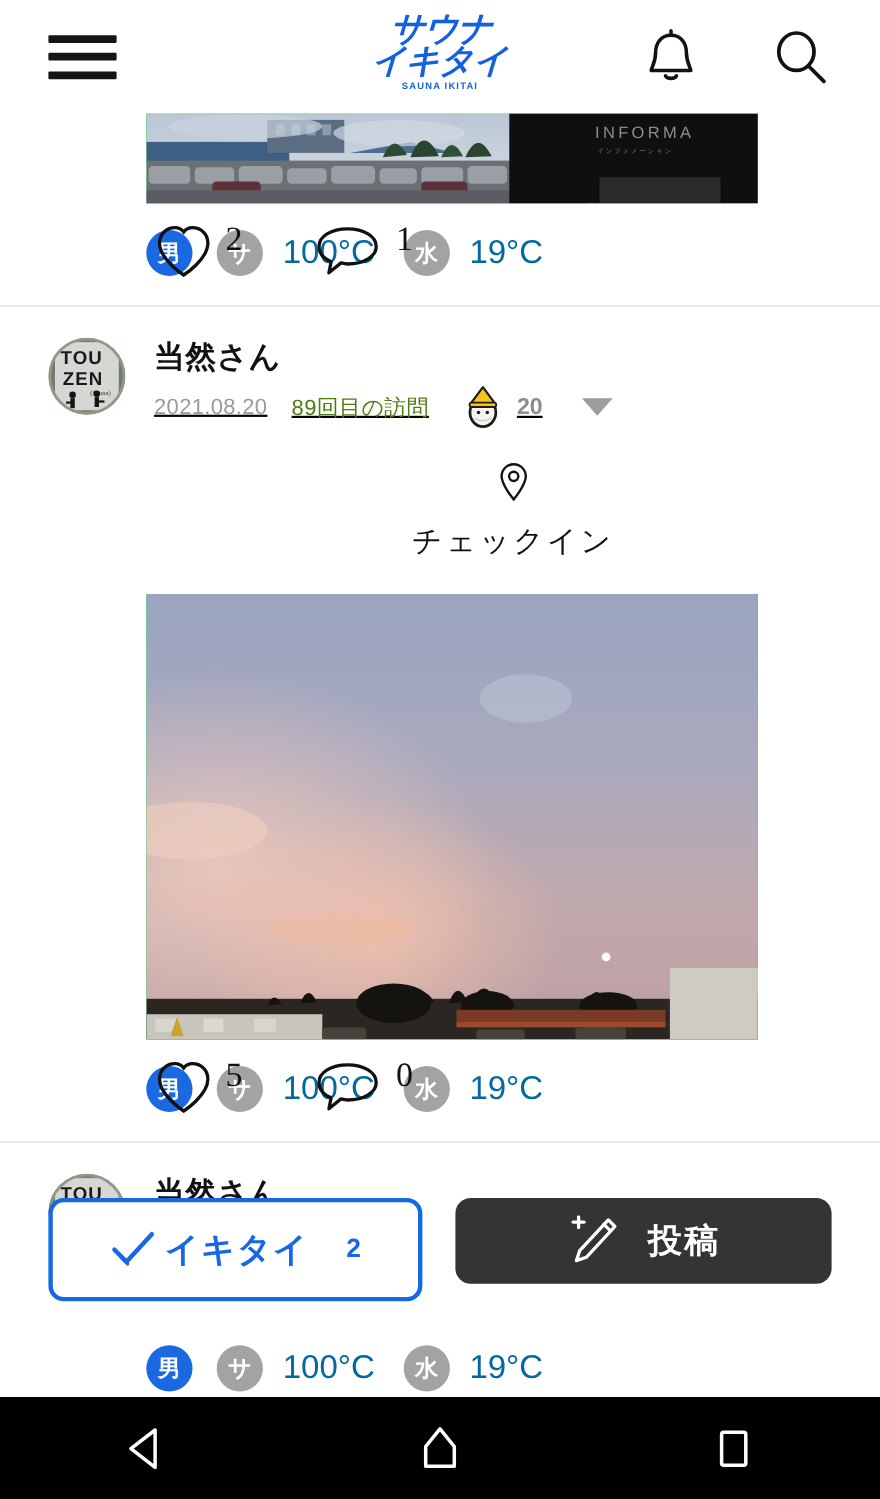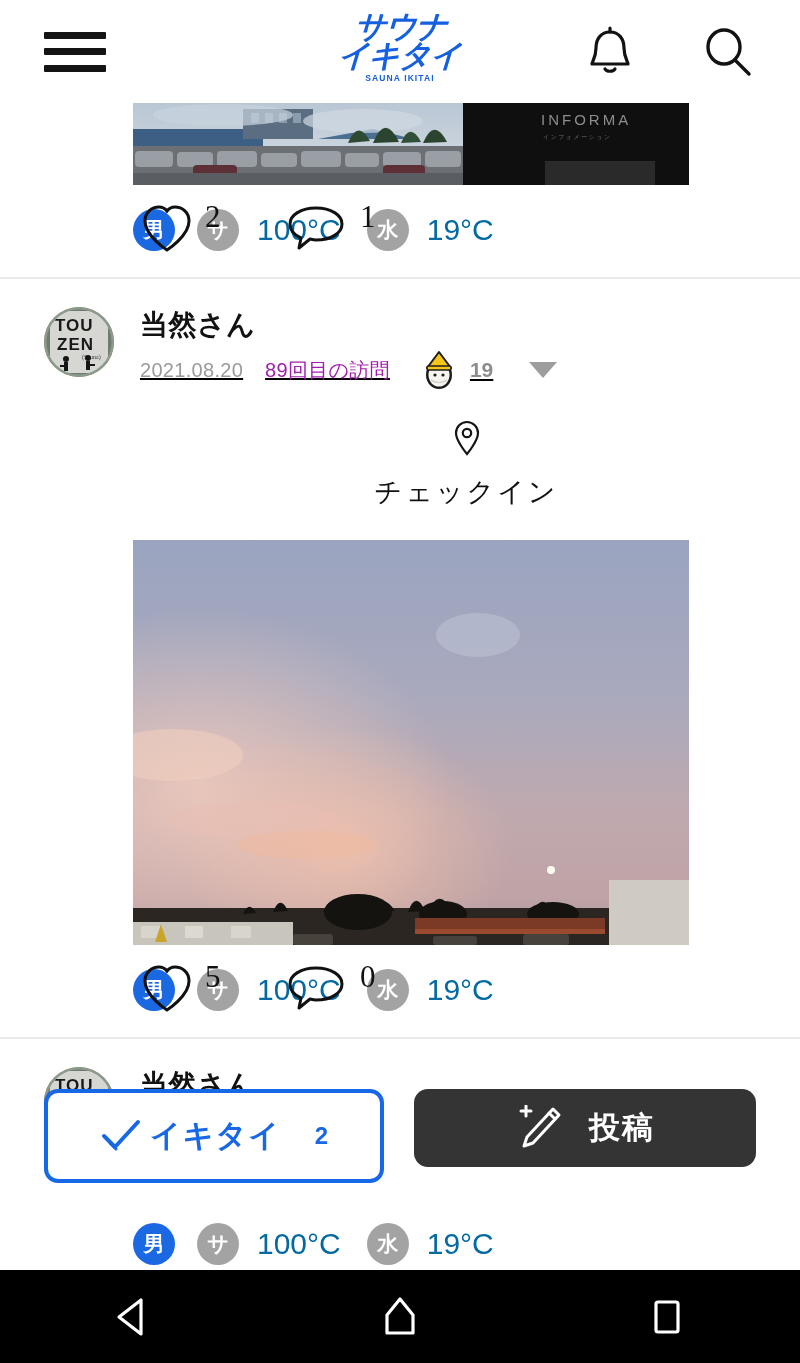--- a/index.html
+++ b/index.html
@@ -134,21 +134,21 @@
     gap: 0;
     text-decoration: underline;
   }
   .meta-date {
     font-size: 20px;
     color: #9a9a9a;
     letter-spacing: 0.3px;
   }
   .meta-visit {
     font-size: 20px;
-    color: #a21caf;
+    color: #4d7c0f;
     margin-left: 22px;
     letter-spacing: 0.3px;
   }
   .totonoi {
     margin-left: 32px;
     display: flex;
     align-items: center;
     gap: 14px;
   }
   .totonoi-count {
@@ -461,21 +461,21 @@
           <div class="totonoi">
             <svg width="34" height="40" viewBox="0 0 34 40">
               <ellipse cx="17" cy="25" rx="13" ry="14" fill="#1c1c1c"></ellipse>
               <ellipse cx="17" cy="25" rx="10.5" ry="11.5" fill="#f6f4ef"></ellipse>
               <path d="M17 2 L29 18 L5 18 Z" fill="#f5c518" stroke="#1c1c1c" stroke-width="2" stroke-linejoin="round"></path>
               <rect x="5" y="16" width="24" height="4" rx="1.5" fill="#f5c518" stroke="#1c1c1c" stroke-width="1.6"></rect>
               <circle cx="13" cy="25" r="1.6" fill="#1c1c1c"></circle>
               <circle cx="21" cy="25" r="1.6" fill="#1c1c1c"></circle>
               <path d="M9 30 q8 5 16 0" stroke="#d8d4ca" stroke-width="1.6" fill="none"></path>
             </svg>
-            <span class="totonoi-count">19</span>
+            <span class="totonoi-count">20</span>
             <span class="caret"></span>
           </div>
         </div>
       </div>
     </div>
 
     <div class="checkin-row">
       <svg width="28" height="36" viewBox="0 0 28 36" fill="none">
         <path d="M14 2 C7.9 2 3 6.9 3 13 C3 21 14 34 14 34 C14 34 25 21 25 13 C25 6.9 20.1 2 14 2 Z" stroke="#151515" stroke-width="2.2" fill="none"></path>
         <circle cx="14" cy="13" r="4.2" stroke="#151515" stroke-width="2.2" fill="none"></circle>

